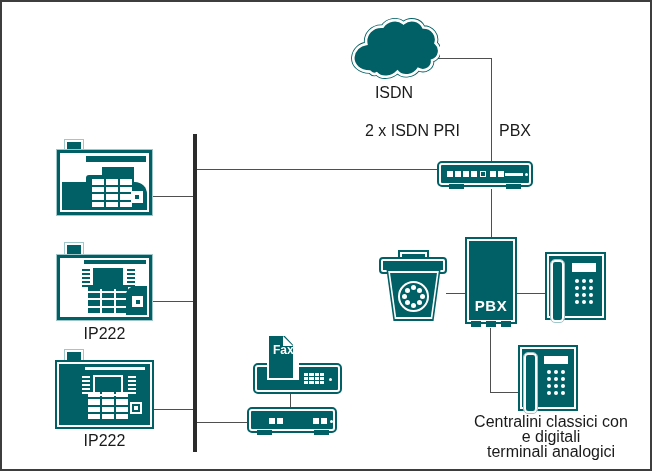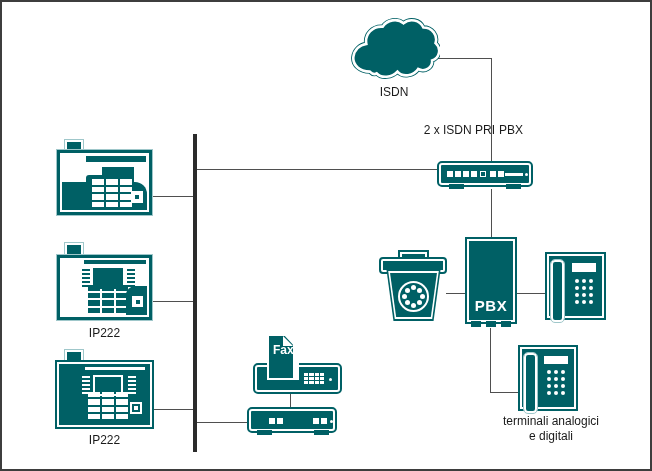--- a/index.html
+++ b/index.html
@@ -4,21 +4,21 @@
 <style>
   :root { --t:#006065; --pale:#9fc7ca; --ln:#4f4f4f; }
   * { box-sizing:border-box; margin:0; padding:0; }
   html,body { background:#fff; }
   .cv { position:relative; width:652px; height:471px; background:#fff;
         border:2px solid #3d3d3d; overflow:hidden;
         font-family:"Liberation Sans", sans-serif; color:#1a1a1a; }
   .abs { position:absolute; }
   .line { position:absolute; background:var(--ln); }
   .bus { position:absolute; background:#2b2b2b; }
-  .lbl { position:absolute; font-size:12px; color:#1a1a1a; text-align:center; line-height:15px; }
+  .lbl { position:absolute; font-size:16px; color:#1a1a1a; text-align:center; line-height:15px; }
   .tealbox { position:absolute; background:var(--t); border:2px solid #fff; outline:2px solid var(--t); }
   .plain { position:absolute; background:var(--t); }
   .white { position:absolute; background:#fff; }
   .hset { position:absolute; background:var(--t); border:2px solid #fff; outline:1px solid var(--pale); }
   .pbody { position:absolute; background:#fff; border:3px solid var(--t); outline:1px solid var(--pale); }
   .pbody-t { position:absolute; background:var(--t); border:2px solid #fff; outline:2px solid var(--t); }
   .keys { position:absolute; display:grid; gap:2px; }
   .keys i { display:block; }
   .g3 { grid-template-columns:repeat(3,1fr); }
   .g4 { grid-template-columns:repeat(4,1fr); gap:1px; }
@@ -282,28 +282,29 @@
           <i></i>
           <i></i>
           <i></i>
         </div>
     </div>
     <div class="hset" style="left:4px;top:6px;width:13px;height:60px;border-radius:4px"></div>
   </div>
 
   <div class="lbl" style="left:346px;top:83px;width:92px">ISDN</div>
 
-  <div class="lbl" style="left:368px;top:121px;width:125px;text-align:right">
+  <div class="lbl" style="left:348px;top:121px;width:125px;text-align:center">
     <div>2 x ISDN PRI</div>
   </div>
   <div class="lbl" style="left:497px;top:121px;width:120px;text-align:left">
     <div>PBX</div>
   </div>
 
   <div class="lbl" style="left:55px;top:324px;width:95px">IP222</div>
   <div class="lbl" style="left:55px;top:431px;width:95px">IP222</div>
 
   <div class="lbl" style="left:459px;top:412px;width:180px">
+    <div>Centralini classici con</div>
+    <div>e digitali</div>
     <div>terminali analogici</div>
-    <div>e digitali</div>
   </div>
 
 </div>
 
 </body></html>

